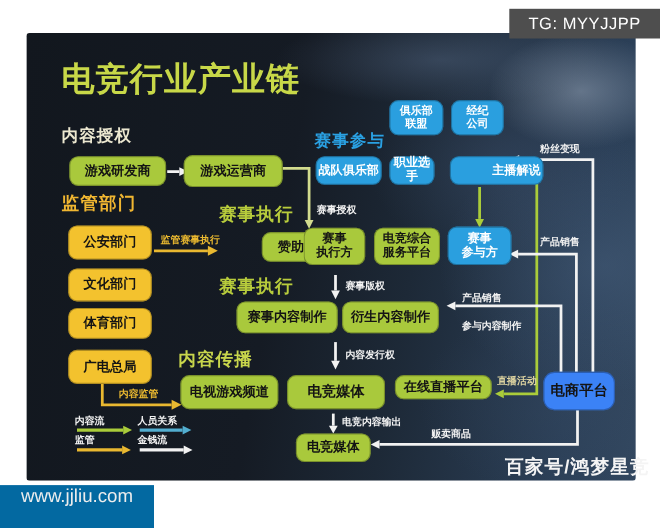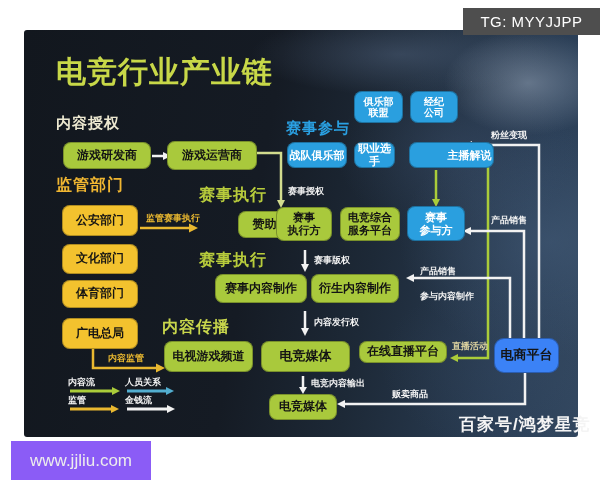--- a/index.html
+++ b/index.html
@@ -16,22 +16,22 @@
       radial-gradient(ellipse 210px 160px at 95% 52%, rgba(75,100,130,.45), rgba(75,100,130,0) 72%),
       radial-gradient(ellipse 160px 110px at 78% 30%, rgba(65,85,115,.38), rgba(65,85,115,0) 75%),
       radial-gradient(ellipse 190px 120px at 90% 82%, rgba(55,75,100,.35), rgba(55,75,100,0) 75%),
       linear-gradient(100deg,#12171e 0%,#151b24 42%,#1d2937 62%,#2b3f57 88%,#32475f 100%);
   }
   .tg-bar{
     position:absolute;left:463px;top:8px;width:137px;height:27px;background:#4e4e4e;
     display:flex;align-items:center;justify-content:center;color:#fff;font-size:15px;letter-spacing:.5px;
   }
   .site-bar{
-    position:absolute;left:0;top:441px;width:140px;height:39px;background:#8b5cf6;
-    display:flex;align-items:center;justify-content:center;color:#ededed;font-size:17px;margin-left:11px;
+    position:absolute;left:0;top:441px;width:140px;height:39px;background:#0369a1;
+    display:flex;align-items:flex-start;justify-content:center;color:#ededed;font-size:17px;
   }
   .title{position:absolute;left:56px;top:52px;font-size:30px;font-weight:bold;color:#c8d848;letter-spacing:1px;}
   .hdr{position:absolute;font-weight:bold;letter-spacing:1px;}
   .box{
     position:absolute;border-radius:8px;display:flex;align-items:center;justify-content:center;
     text-align:center;font-weight:bold;color:#141414;white-space:pre-line;line-height:1.15;
     box-shadow:0 0 0 1px rgba(0,0,0,.28) inset;
   }
   .green{background:#a9c93c;}
   .yellow{background:#f3c22e;}

